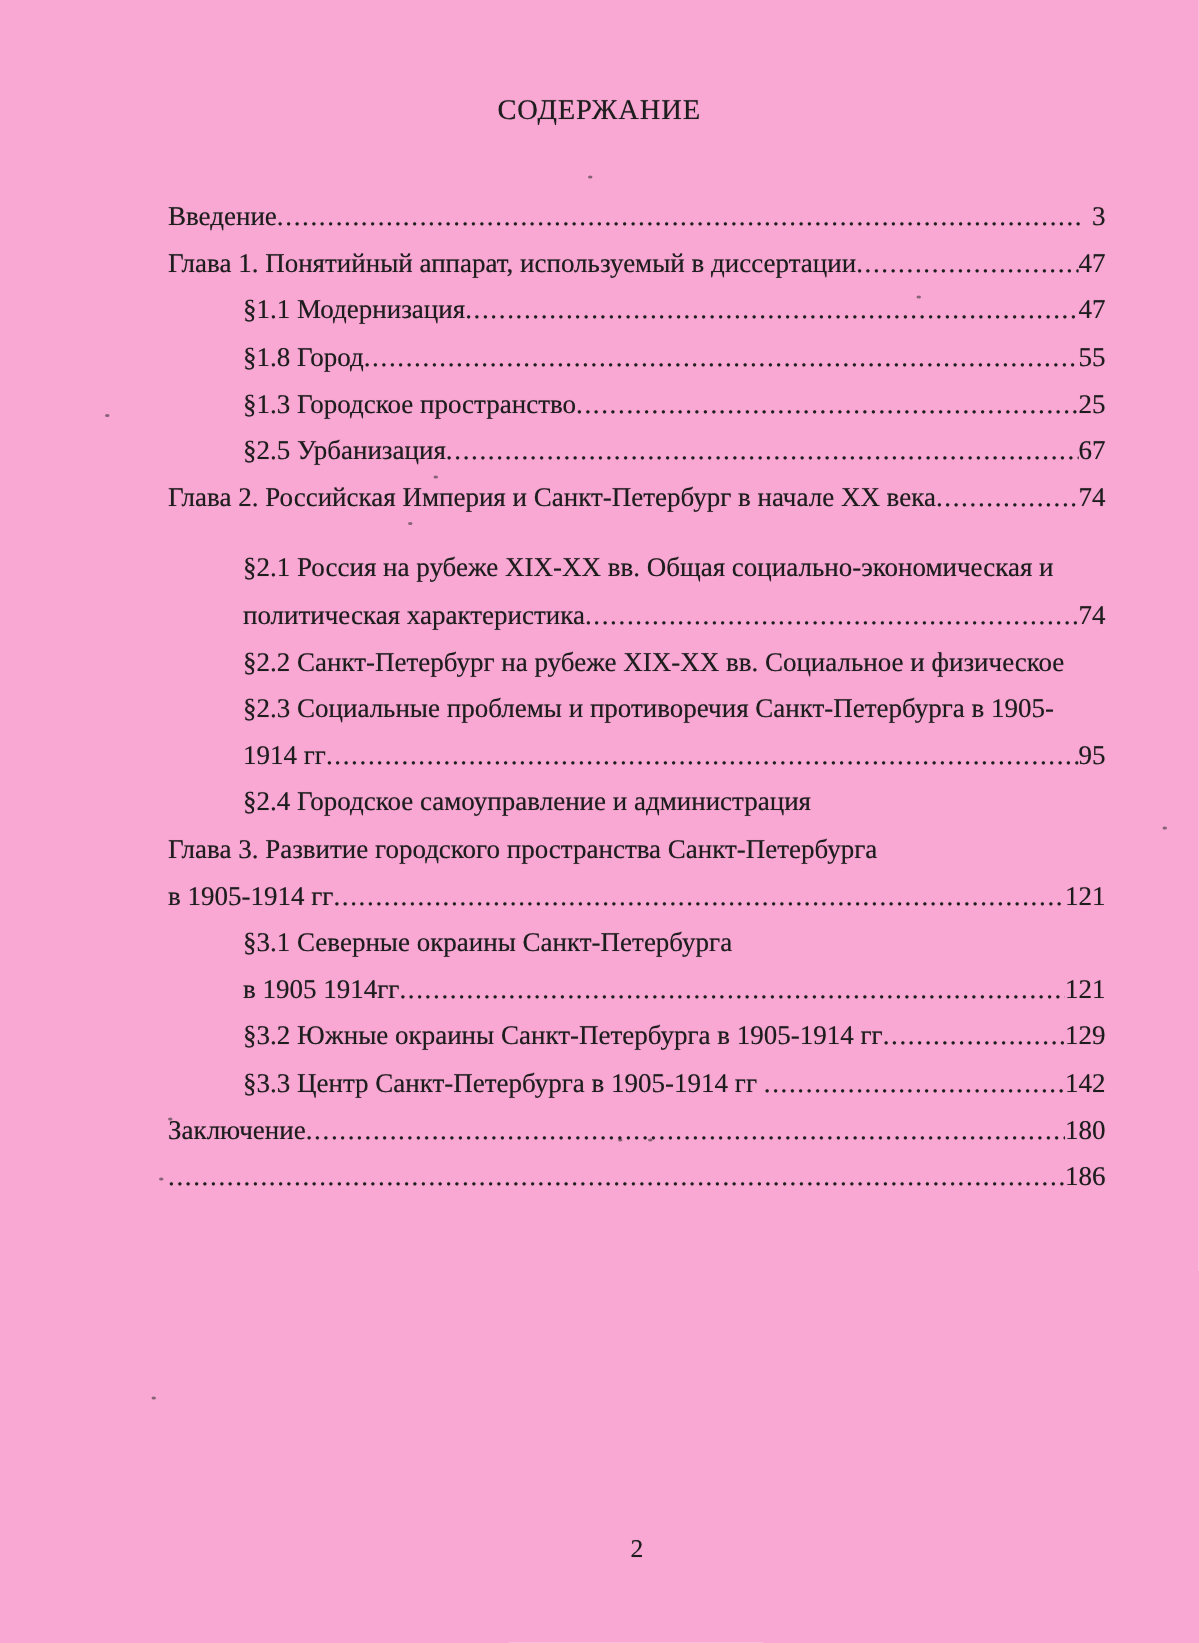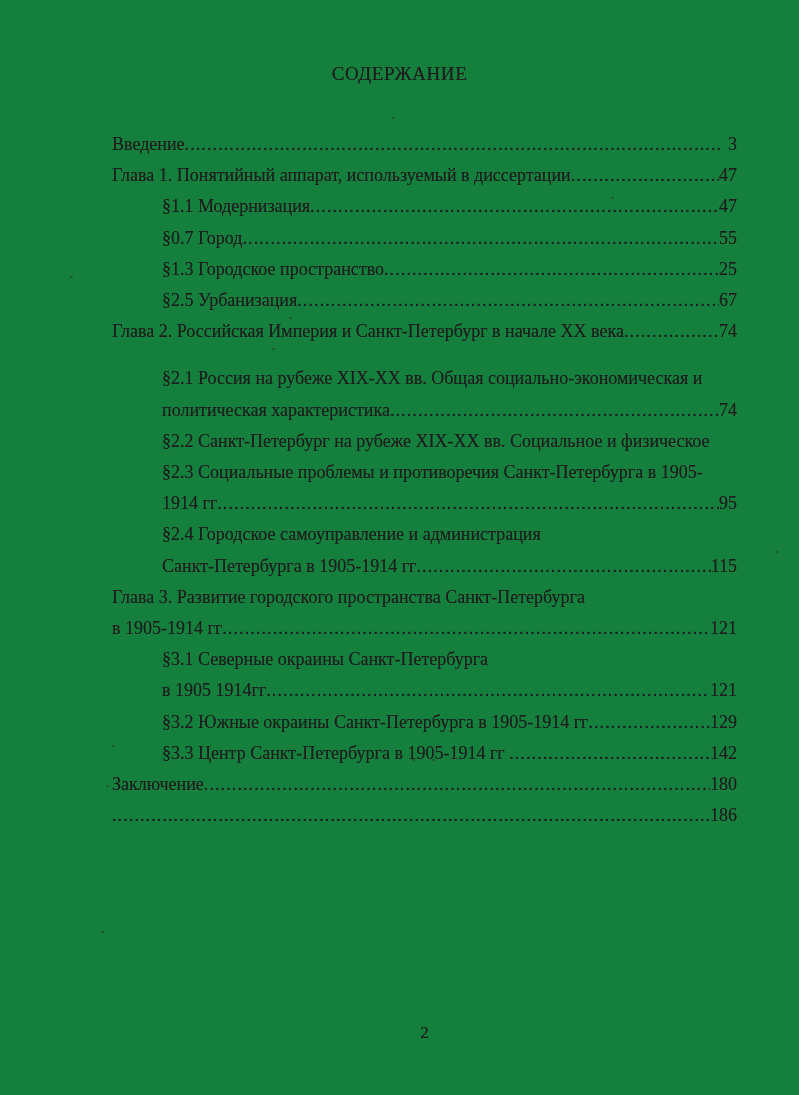--- a/index.html
+++ b/index.html
@@ -6,21 +6,21 @@
   body {
     width: 799px; height: 1095px;
     background: #ffffff;
     font-family: "Liberation Serif", "DejaVu Serif", serif;
     color: #1d1d1d;
     position: relative;
     overflow: hidden;
   }
   .sheet {
     position: absolute; inset: 0;
-    background: #15803d;
+    background: #f9a8d4;
   }
   .doc-title {
     margin: 0;
     padding-top: 62px;
     text-align: center;
     font-size: 19px;
     font-weight: 400;
     letter-spacing: 0.6px;
     line-height: 24px;
     text-shadow: 0 0 0.6px rgba(25,25,25,0.6);
@@ -90,21 +90,21 @@
       <span class="pagenum">47</span>
     </div>
 
     <div class="row indent">
       <span class="label">§1.1 Модернизация</span>
       <span class="dots"></span>
       <span class="pagenum">47</span>
     </div>
 
     <div class="row indent">
-      <span class="label">§0.7 Город</span>
+      <span class="label">§1.8 Город</span>
       <span class="dots"></span>
       <span class="pagenum">55</span>
     </div>
 
     <div class="row indent">
       <span class="label">§1.3 Городское пространство</span>
       <span class="dots"></span>
       <span class="pagenum">25</span>
     </div>
 
@@ -142,25 +142,20 @@
     <div class="row indent">
       <span class="label">1914 гг</span>
       <span class="dots"></span>
       <span class="pagenum">95</span>
     </div>
 
     <div class="row indent">
       <span class="label">§2.4 Городское самоуправление и администрация</span>
     </div>
 
-    <div class="row indent">
-      <span class="label">Санкт-Петербурга в 1905-1914 гг</span>
-      <span class="dots"></span>
-      <span class="pagenum">115</span>
-    </div>
 
     <div class="row">
       <span class="label">Глава 3. Развитие городского пространства Санкт-Петербурга</span>
     </div>
 
     <div class="row">
       <span class="label">в 1905-1914 гг</span>
       <span class="dots"></span>
       <span class="pagenum">121</span>
     </div>

